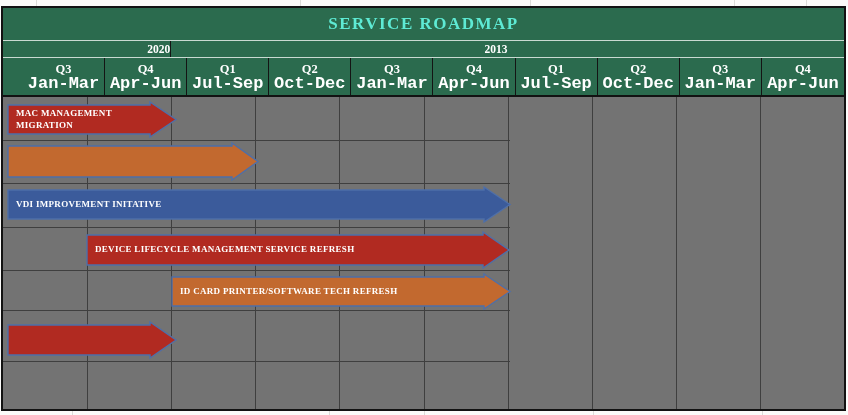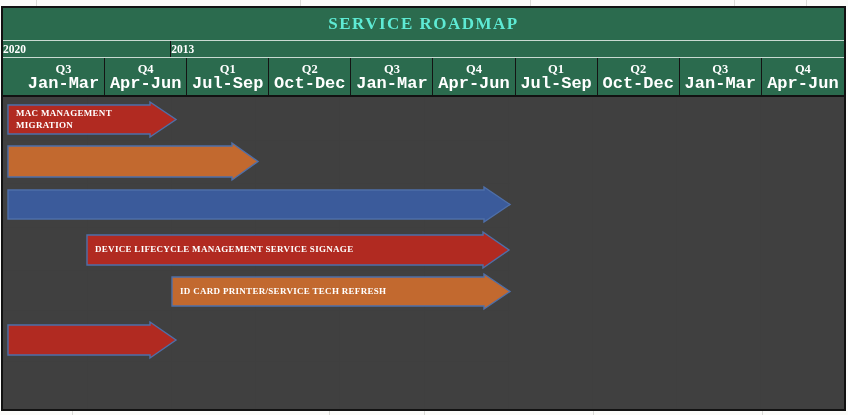--- a/index.html
+++ b/index.html
@@ -11,31 +11,31 @@
   .tick{position:absolute;top:0;bottom:0;width:1px;background:#dcdcd8;}
   .chart{position:absolute;left:1px;top:6px;width:845px;height:405px;box-sizing:border-box;
          border:2px solid #121212;background:#ffffff;}
   .title-row{position:absolute;left:0;right:0;top:0;height:33px;box-sizing:border-box;
              display:flex;align-items:center;justify-content:center;
              border-bottom:1px solid rgba(255,255,255,.75);}
   .hdr-green{background:#2B6B4E;}
   .title-text{color:#5eead4;font-weight:bold;font-size:17px;letter-spacing:1.5px;}
   .year-row{position:absolute;left:0;right:0;top:33px;height:17px;box-sizing:border-box;
             display:flex;border-bottom:1px solid rgba(255,255,255,.75);}
-  .year-cell{box-sizing:border-box;display:flex;align-items:center;justify-content:flex-start;
+  .year-cell{box-sizing:border-box;display:flex;align-items:center;justify-content:flex-end;
              color:#fff;font-weight:bold;font-size:11.5px;border-right:1px solid #141414;}
   .year-cell:last-child{border-right:none;}
   .quarter-row{position:absolute;left:0;right:0;top:50px;height:37px;display:flex;padding-left:20px;}
   .q-cell{box-sizing:border-box;width:10%;display:flex;flex-direction:column;align-items:center;
           justify-content:center;color:#fff;font-weight:bold;border-right:1px solid #141414;}
   .q-cell:last-child{border-right:none;}
   .q-q{font-size:12.5px;line-height:15px;}
   .q-months{font-size:17px;line-height:14px;font-family:Liberation Mono, monospace;}
   .header-black{position:absolute;left:0;right:0;top:87px;height:2px;background:#121212;}
-  .body{position:absolute;left:0;right:0;top:89px;bottom:0;background:#404040;}
+  .body{position:absolute;left:0;right:0;top:89px;bottom:0;background:#737373;}
   .vline{position:absolute;top:0;bottom:0;width:1px;background:#3f3f3f;}
   .hline{position:absolute;left:0;height:1px;width:507px;background:#3f3f3f;}
   .bars-svg{position:absolute;left:0;top:0;width:100%;height:100%;}
   .task-label{position:absolute;display:flex;align-items:center;color:#ffffff;
               font-weight:bold;font-size:9px;line-height:1.3;letter-spacing:.3px;}
 </style>
 </head>
 <body>
 
 <div class="canvas">
@@ -121,22 +121,23 @@
         <div class="hline" style="top: 264px;"></div>
         <svg class="bars-svg" viewBox="0 0 841 312" preserveAspectRatio="none">
           <polygon points="5,8 147,8 147,5 173,22.5 147,40 147,37 5,37" fill="#B12A21" stroke="#4E6FA9" stroke-width="1.4"></polygon>
           <polygon points="5,49 229,49 229,46 255,64.5 229,83 229,80 5,80" fill="#C2692F" stroke="#4E6FA9" stroke-width="1.4"></polygon>
           <polygon points="5,93 481,93 481,90 507,107.5 481,125 481,122 5,122" fill="#3B5B9B" stroke="#4E6FA9" stroke-width="1.4"></polygon>
           <polygon points="84,138 480,138 480,135 506,153 480,171 480,168 84,168" fill="#B12A21" stroke="#4E6FA9" stroke-width="1.4"></polygon>
           <polygon points="169,180 481,180 481,177 507,194.5 481,212 481,209 169,209" fill="#C2692F" stroke="#4E6FA9" stroke-width="1.4"></polygon>
           <polygon points="5,228 147,228 147,225 173,243 147,261 147,258 5,258" fill="#B12A21" stroke="#4E6FA9" stroke-width="1.4"></polygon>
         </svg>
         <div class="task-label" style="left: 13px; top: 5px; height: 35px; width: 130px;">MAC MANAGEMENT MIGRATION</div>
-        <div class="task-label" style="left: 92px; top: 135px; height: 36px; width: 384px;">DEVICE LIFECYCLE MANAGEMENT SERVICE SIGNAGE</div>
-        <div class="task-label" style="left: 177px; top: 177px; height: 35px; width: 300px;">ID CARD PRINTER/SERVICE TECH REFRESH</div>
+        <div class="task-label" style="left: 13px; top: 90px; height: 35px; width: 464px;">VDI IMPROVEMENT INITATIVE</div>
+        <div class="task-label" style="left: 92px; top: 135px; height: 36px; width: 384px;">DEVICE LIFECYCLE MANAGEMENT SERVICE REFRESH</div>
+        <div class="task-label" style="left: 177px; top: 177px; height: 35px; width: 300px;">ID CARD PRINTER/SOFTWARE TECH REFRESH</div>
       </div>
   </div>
 
   <div class="strip bottom">
       <div class="tick" style="left: 72px;"></div>
       <div class="tick" style="left: 329px;"></div>
       <div class="tick" style="left: 424px;"></div>
       <div class="tick" style="left: 593px;"></div>
       <div class="tick" style="left: 762px;"></div>
     </div>

